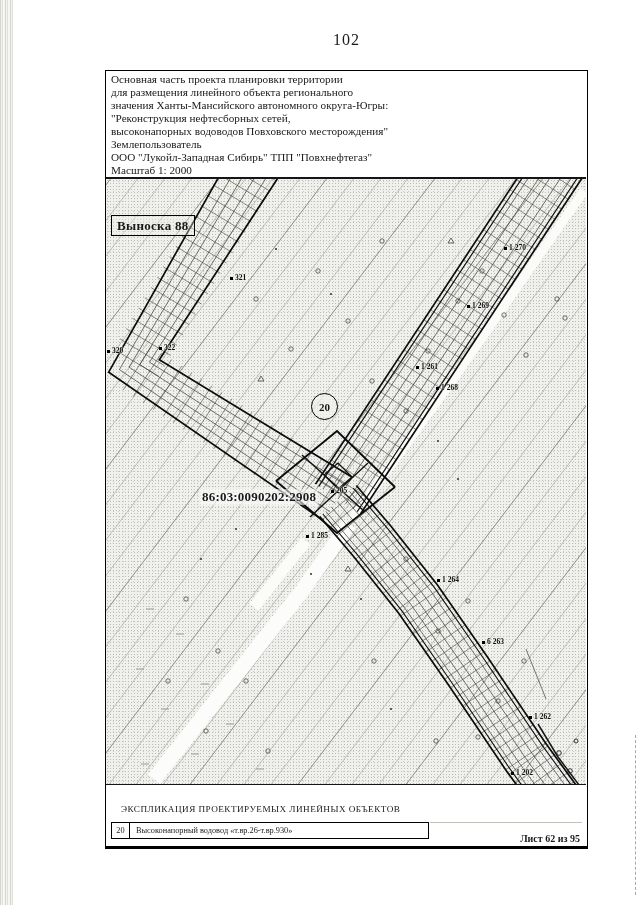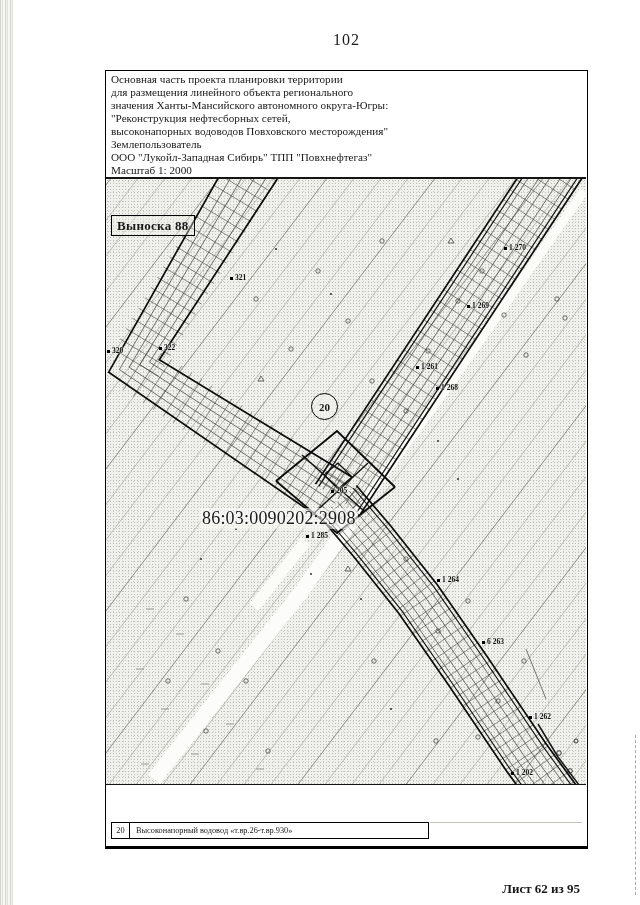--- a/index.html
+++ b/index.html
@@ -17,40 +17,40 @@
     padding:2px 4px 0 5px;font-size:11.2px;line-height:13px;}
   .map{position:absolute;left:0;top:106px;width:480px;height:605px;box-sizing:content-box;
     border-top:2px solid #151515;border-bottom:1.5px solid #151515;overflow:hidden;
     background-color:#f0f0ec;
     background-image:radial-gradient(#bdbdb6 0.55px, rgba(0,0,0,0) 0.6px),
                      radial-gradient(#cbcbc3 0.5px, rgba(0,0,0,0) 0.6px);
     background-size:3px 3px,5px 5px;}
   .map svg{position:absolute;left:0;top:0;}
   .callout{position:absolute;left:5px;top:4px;border:1.2px solid #000;padding:2px 5px 1px 5px;
     font-size:13px;font-weight:bold;letter-spacing:.3px;background:rgba(240,240,236,.35);margin-top:32px;}
-  .cad{position:absolute;left:94px;top:329px;font-size:18px;font-weight:normal;letter-spacing:.2px;
+  .cad{position:absolute;left:94px;top:310px;font-size:13px;font-weight:bold;letter-spacing:.2px;
     background:rgba(252,252,250,.55);padding:0 2px;
     text-shadow:0 0 2px #fff,0 0 3px #fff;}
   .route-circle{position:absolute;left:205px;top:214px;width:25px;height:25px;border:1.5px solid #000;
     border-radius:50%;display:flex;align-items:center;justify-content:center;
     font-size:11px;font-weight:bold;background:rgba(242,242,238,.65);}
   .pt-label{position:absolute;font-size:7.5px;font-weight:700;white-space:nowrap;color:#101010;
     text-shadow:0 0 2px #f2f2ee,0 0 2px #f2f2ee;}
   .pt-label::before{content:"";display:inline-block;width:3px;height:3px;background:#000;
     margin-right:2px;vertical-align:middle;}
   .legend{position:absolute;left:0;top:711px;width:480px;height:62px;}
   .legend-title{position:absolute;left:15px;top:22px;font-size:9.2px;letter-spacing:.45px;}
   .legend-row{position:absolute;left:5px;top:40px;width:318px;height:15px;
     border-top:1px solid #000;border-bottom:1px solid #000;font-size:8.3px;}
   .legend-row .code{position:absolute;left:0;top:0;width:19px;height:100%;box-sizing:border-box;
     border-left:1px solid #000;border-right:1px solid #000;text-align:center;line-height:15px;}
   .legend-row .name{position:absolute;left:22px;top:0;right:0;height:100%;box-sizing:border-box;
     border-right:1px solid #000000;line-height:15px;padding-left:3px;}
   .faint-ext{position:absolute;left:324px;top:40px;width:152px;border-top:1px solid #c2c2bc;}
-  .sheet{position:absolute;right:6px;top:51px;font-size:13px;font-weight:bold;margin-top:48px;}
+  .sheet{position:absolute;right:6px;top:51px;font-size:10px;font-weight:bold;}
 </style>
 </head>
 <body>
 
 <div>
   <div class="edge-left"></div>
   <div class="edge-right"></div>
   <div class="pagenum">102</div>
 
   <div class="frame">
@@ -321,20 +321,21 @@
           <span class="pt-label" style="left: 225px; top: 307px;">205</span>
           <span class="pt-label" style="left: 200px; top: 352px;">1 285</span>
           <span class="pt-label" style="left: 331px; top: 396px;">1 264</span>
           <span class="pt-label" style="left: 376px; top: 458px;">6 263</span>
           <span class="pt-label" style="left: 423px; top: 533px;">1 262</span>
           <span class="pt-label" style="left: 405px; top: 589px;">1 202</span>
         </div>
     </div>
 
     <div class="legend">
+      <div class="legend-title">ЭКСПЛИКАЦИЯ ПРОЕКТИРУЕМЫХ ЛИНЕЙНЫХ ОБЪЕКТОВ</div>
       <div class="legend-row">
         <span class="code">20</span>
         <span class="name">Высоконапорный водовод «т.вр.26-т.вр.930»</span>
       </div>
       <div class="faint-ext"></div>
       <div class="sheet">Лист 62 из 95</div>
     </div>
   </div>
 </div>
 

